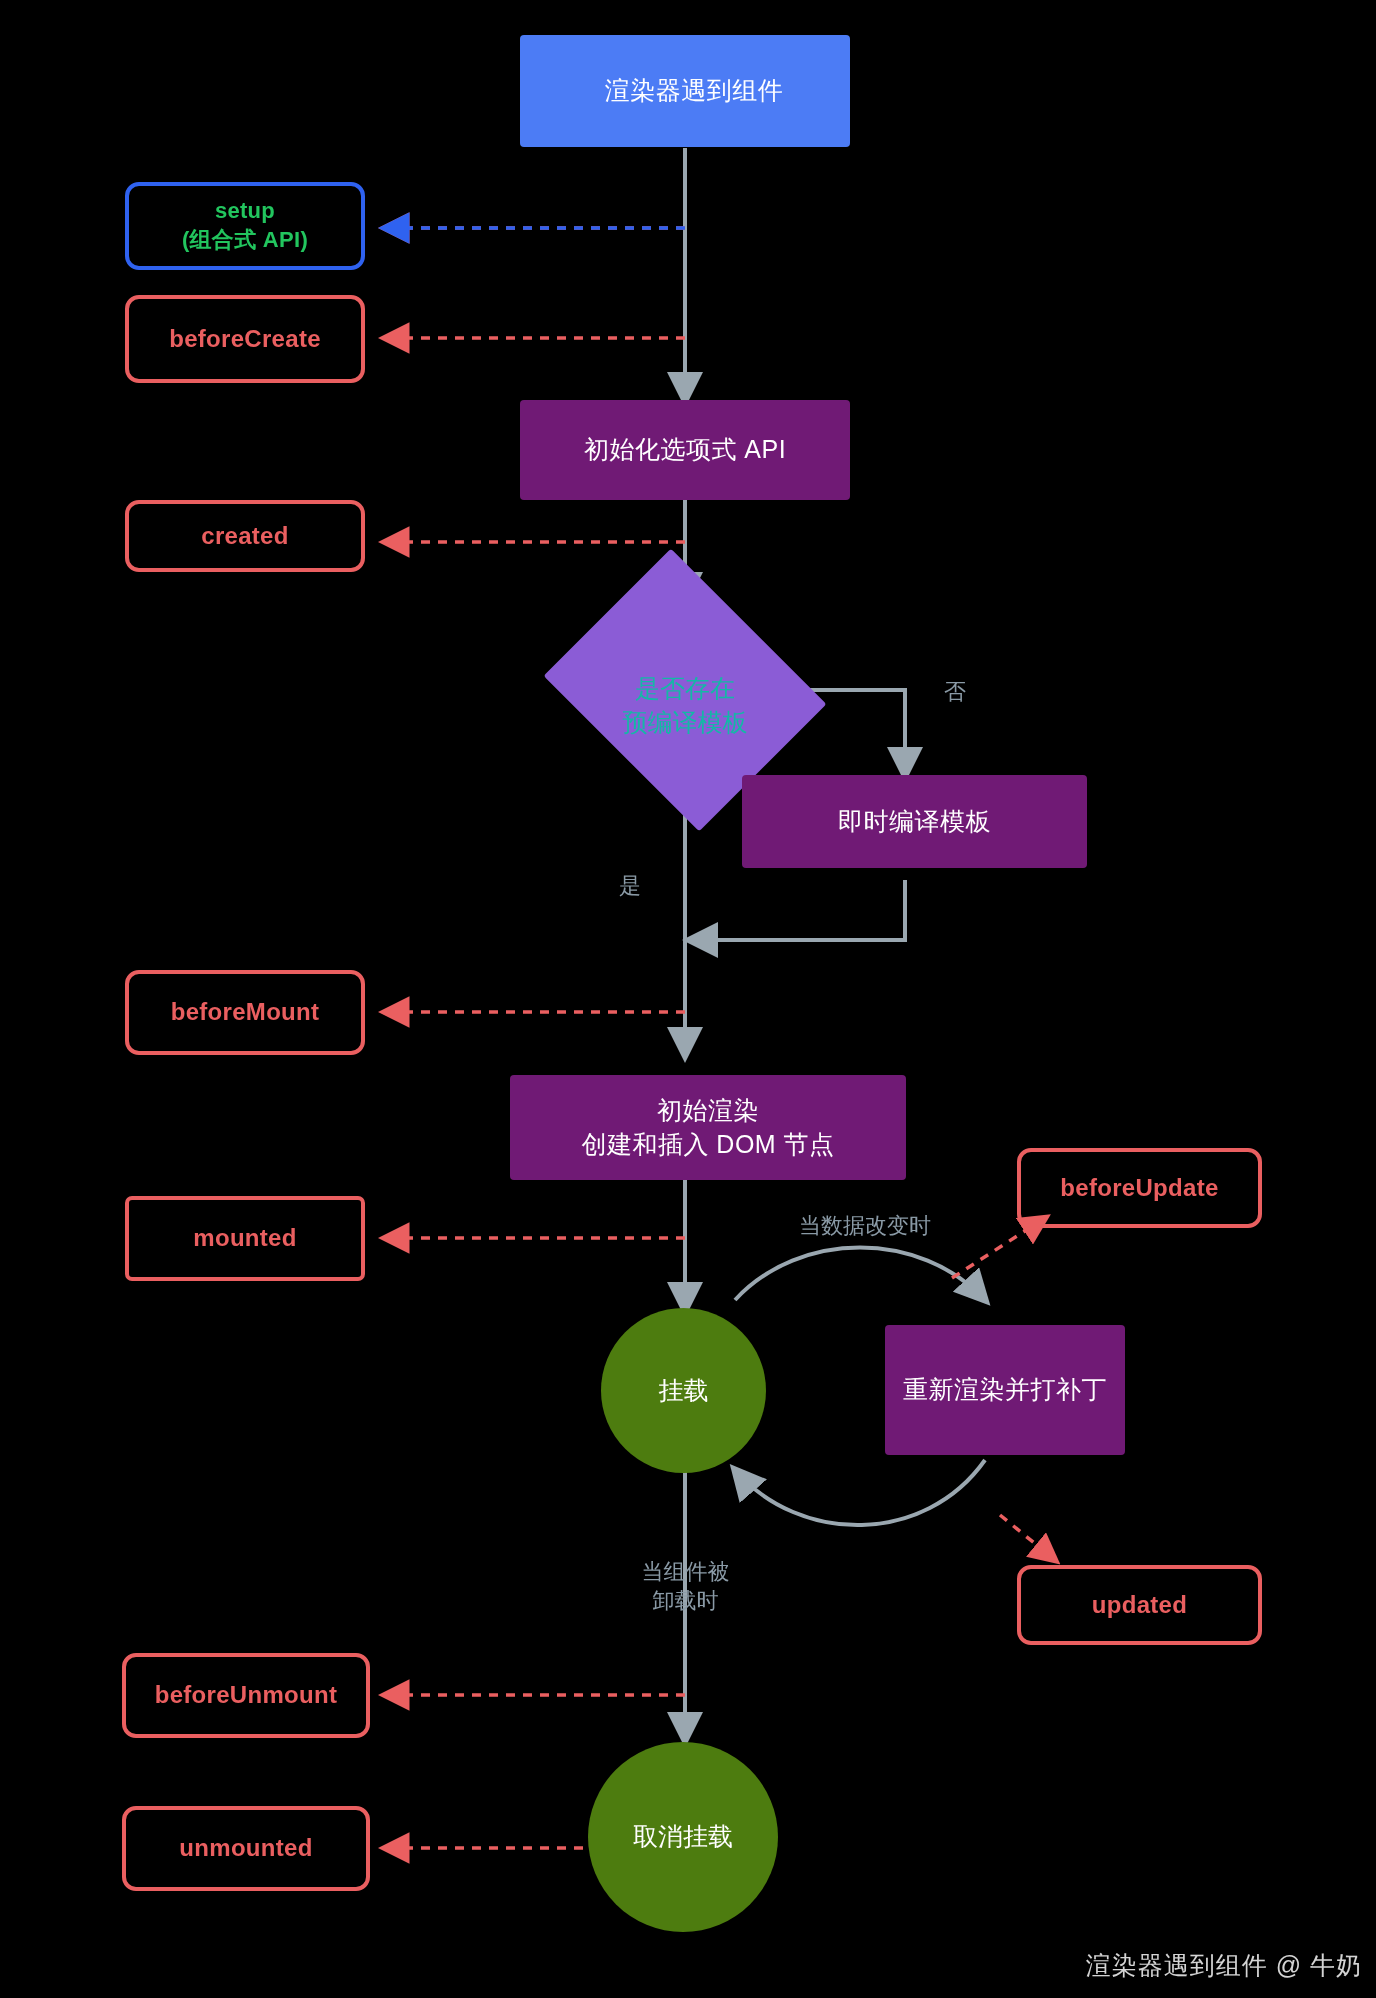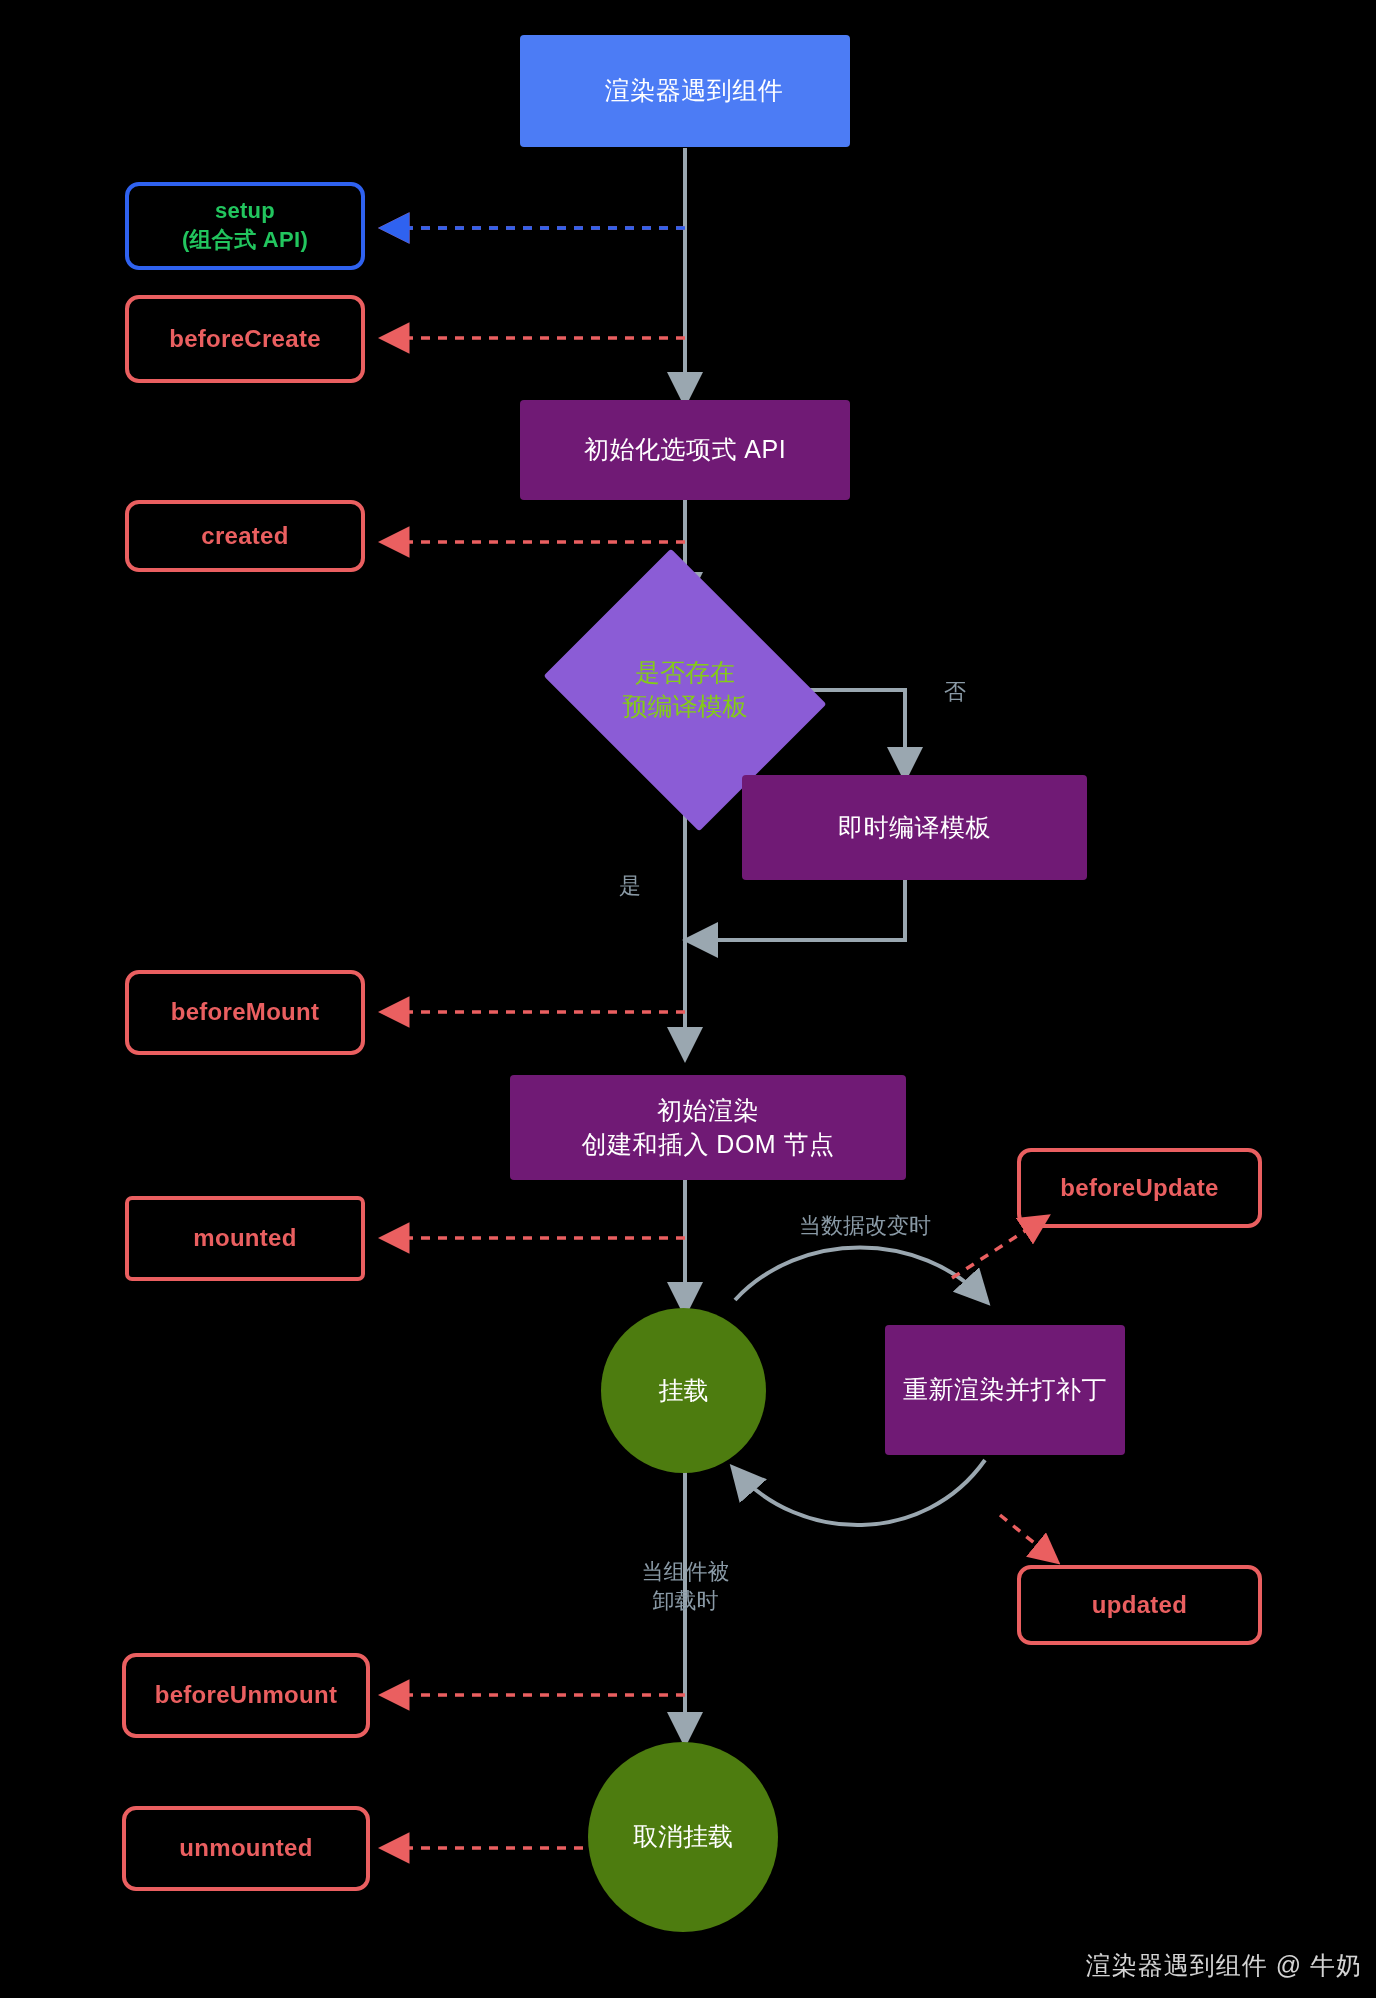--- a/index.html
+++ b/index.html
@@ -57,28 +57,28 @@
     position: absolute;
     left: 0; top: 0;
     width: 100%;
     height: 100%;
     background: #8b5cd6;
     transform: rotate(45deg);
     border-radius: 3px;
   }
   .diamond-label {
     position: absolute;
-    left: 0; top: 0;
+    left: 0; top: 16px;
     width: 100%;
     height: 100%;
     display: flex;
     align-items: center;
     justify-content: center;
     text-align: center;
-    color: #84cc16;
+    color: #14b8a6;
     font-size: 25px;
     line-height: 1.35;
     white-space: pre-line;
   }
 
   
   .circle {
     border-radius: 50%;
     background: #4d7c0f;
     color: #ffffff;
@@ -212,21 +212,21 @@
   <div class="diamond-wrap" style="left:575px; top:600px; width:220px; height:180px;">
     <div class="diamond-shape"></div>
     <div class="diamond-label">是否存在
 预编译模板</div>
   </div>
 
   <div class="edge-label" style="left:925px; top:678px; width:60px;">否</div>
 
   <div class="edge-label" style="left:600px; top:872px; width:60px;">是</div>
 
-  <div class="node block green" style="left:742px; top:775px; width:345px; height:105px;">
+  <div class="node block green" style="left:742px; top:775px; width:345px; height:93px;">
     <span>即时编译模板</span>
   </div>
 
   <div class="node hook" style="left:125px; top:970px; width:240px; height:85px;">
     <span>beforeMount</span>
   </div>
 
   <div class="node block green" style="left:510px; top:1075px; width:396px; height:105px;">
     <span>初始渲染
 创建和插入 DOM 节点</span>

